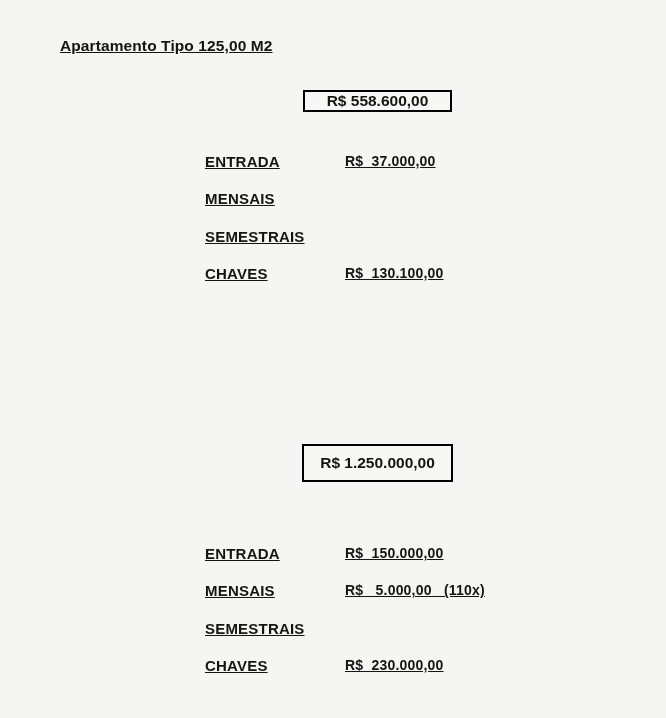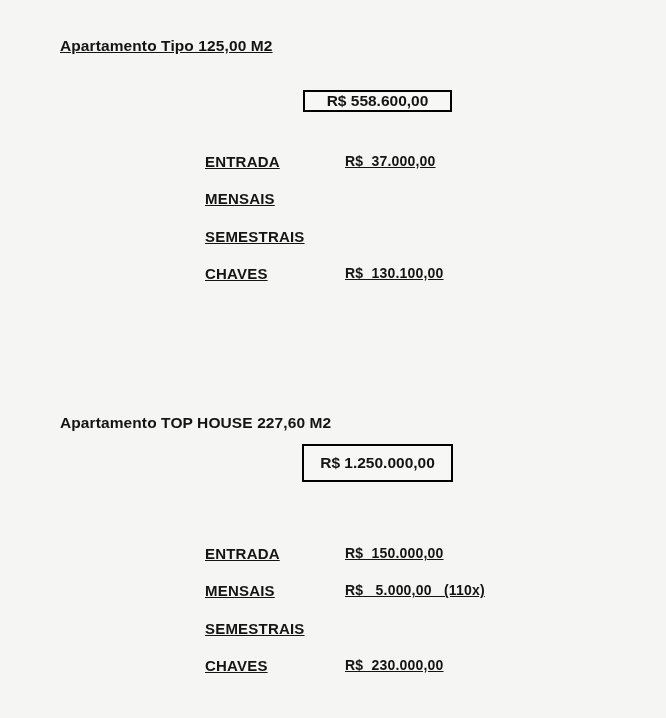--- a/index.html
+++ b/index.html
@@ -91,21 +91,20 @@
     </div>
     <div class="payment-row">
       <span class="payment-label">SEMESTRAIS</span>
     </div>
     <div class="payment-row">
       <span class="payment-label">CHAVES</span>
       <span class="payment-value">R$  130.100,00</span>
     </div>
   </div>
 
-  <div id="s2-title" class="section-title">Apartamento TOP HOUSE 227,60 M2</div>
 
   <div id="s2-box" class="price-box">
     <span>R$ 1.250.000,00</span>
   </div>
 
   <div id="s2-table" class="payment-table">
     <div class="payment-row">
       <span class="payment-label">ENTRADA</span>
       <span class="payment-value">R$  150.000,00</span>
     </div>

